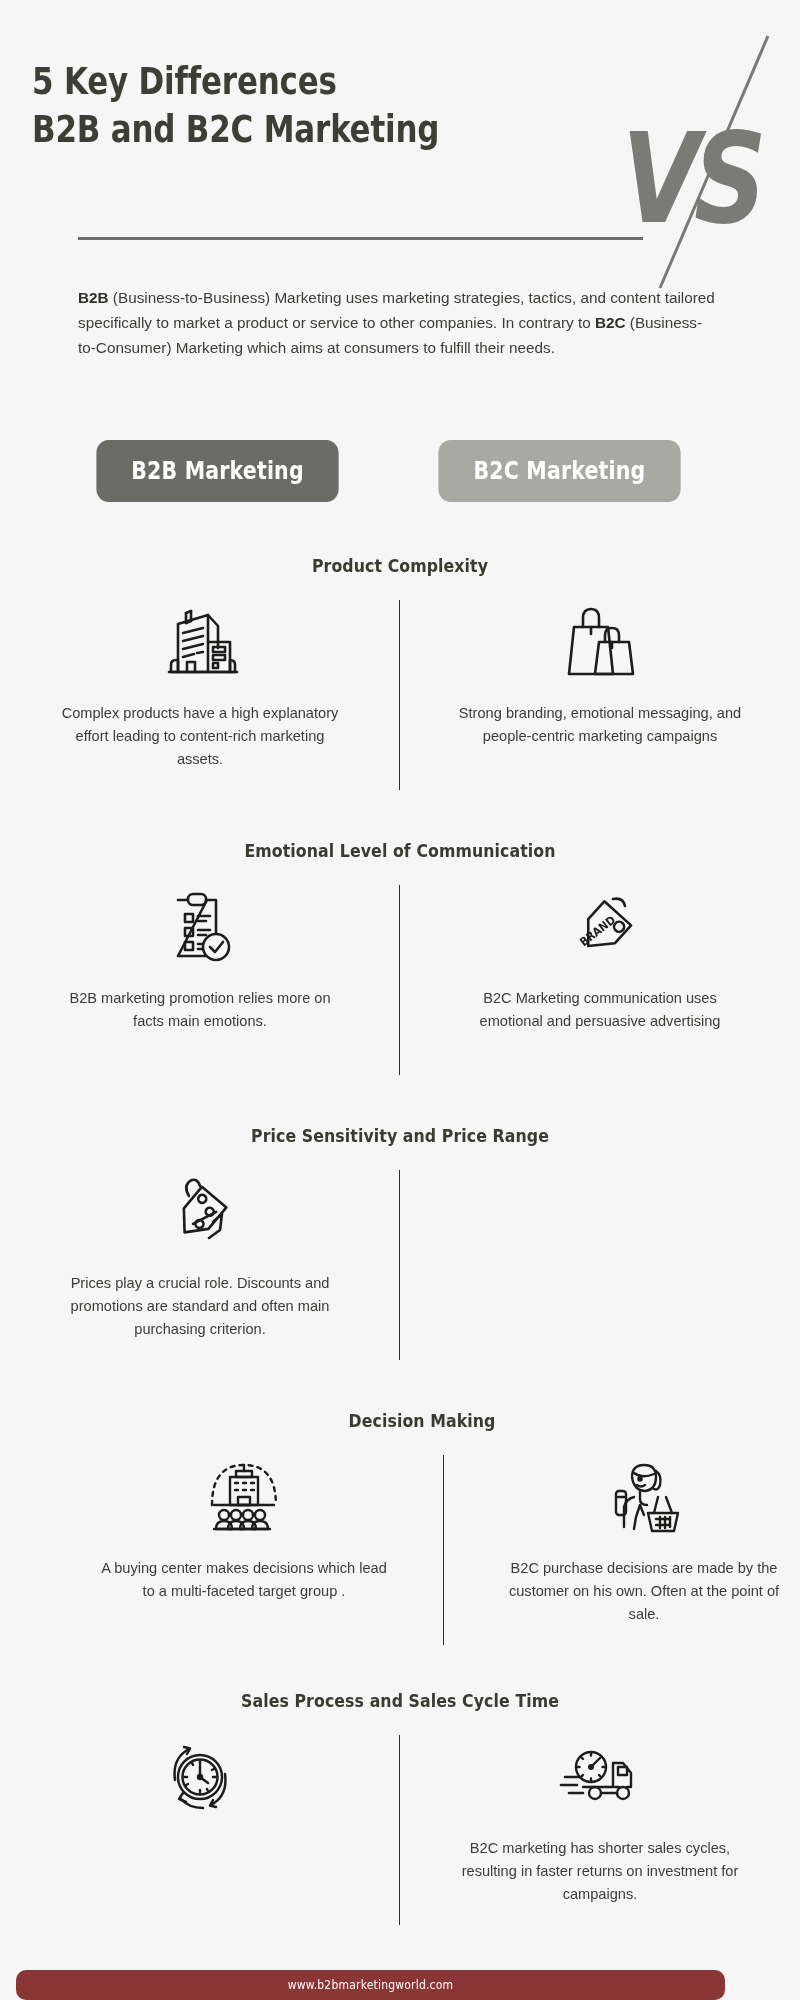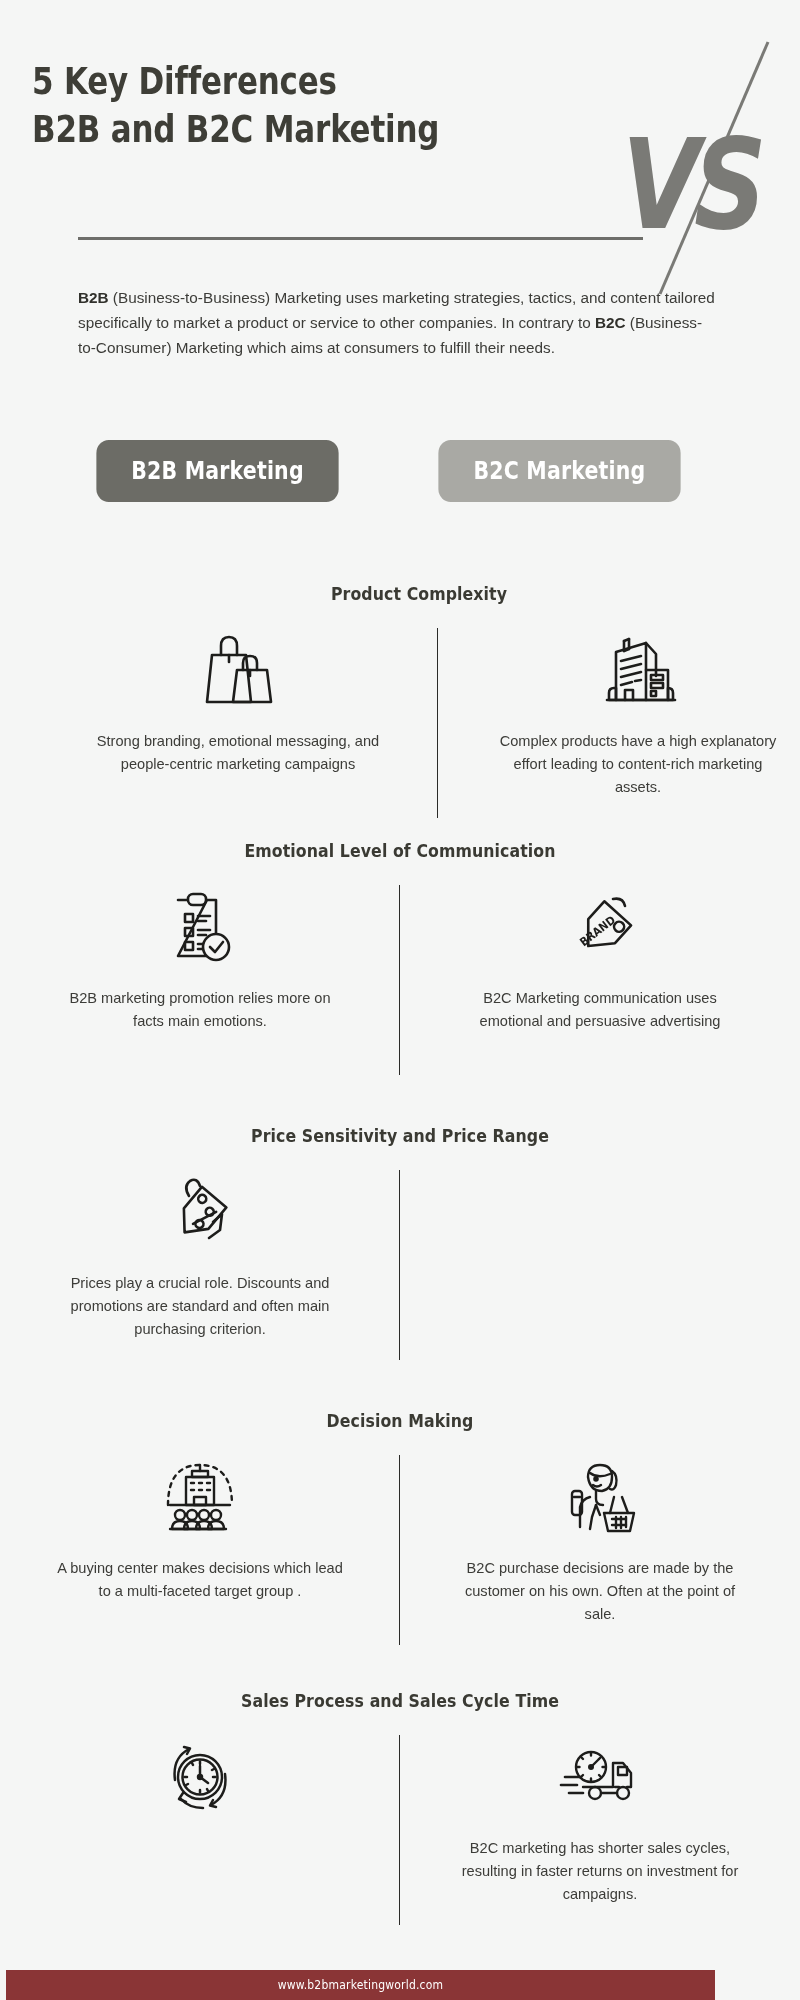--- a/index.html
+++ b/index.html
@@ -28,21 +28,21 @@
     white-space:pre-line;
   }
   .title-rule {
     position:absolute;
     left:78px; top:237px;
     width:565px; height:3px;
     background:#6e6e6a;
   }
   .vs-wrap {
     position:absolute;
-    left:600px; top:38px;
+    left:600px; top:32px;
     width:200px; height:260px;
     pointer-events:none;
   }
   .vs-slash {
     position:absolute;
     left:0; top:0; width:200px; height:260px;
   }
   .vs-text {
     position:absolute;
     left:22px; top:84px;
@@ -132,26 +132,27 @@
   .v-divider {
     position:absolute;
     left:399px; top:4px;
     width:1.4px;
     background:#2b2b28;
   }
 
   
   .footer {
     position:absolute;
-    left:6px; bottom:0;
+    left:16px; bottom:0;
     width:709px; height:30px;
     background:#8a3536;
     display:flex;
     align-items:center;
     justify-content:center;
+    border-radius:10px;
   }
   .footer-text {
     font-family:"DejaVu Sans Condensed","Liberation Sans Narrow","Liberation Sans", sans-serif;
     font-size:12px;
     color:#ffffff;
     letter-spacing:0.2px;
   }
 </style>
 </head>
 <body>
@@ -171,40 +172,24 @@
     </div>
   </div>
 
   <div class="intro"><b>B2B</b><span> (Business-to-Business) Marketing uses marketing strategies, tactics, and content tailored specifically to market a product or service to other companies. In contrary to </span><b>B2C</b><span> (Business-to-Consumer) Marketing which aims at consumers to fulfill their needs.</span></div>
 
   <div class="pills">
     <div class="pill pill-b2b">B2B Marketing</div>
     <div class="pill pill-b2c">B2C Marketing</div>
   </div>
 
-  <div class="section" style="top:584px;padding-left:38px;">
+  <div class="section" style="top:556px;">
     <div class="sec-title">Product Complexity</div>
     <div class="cols">
       <div class="v-divider" style="height:190px;"></div>
-
-      <div class="col">
-        <div class="icon-box">
-          <svg width="78" height="80" viewBox="0 0 78 80" fill="none" stroke="#1d1d1b" stroke-width="2.6" stroke-linecap="round" stroke-linejoin="round">
-            <path d="M13 25 L47 25 L52 72 L8 72 Z"></path>
-            <path d="M22 25 L22 16 Q22 7 30 7 Q38 7 38 16 L38 25"></path>
-            <path d="M30 25 L30 32"></path>
-            <path d="M38 40 L68 40 L72 72 L34 72 Z"></path>
-            <path d="M44 40 L44 33 Q44 26 51 26 Q58 26 58 33 L58 40"></path>
-            <path d="M51 40 L51 46"></path>
-          </svg>
-        </div>
-        <div class="col-inner">
-          <div class="col-text">Strong branding, emotional messaging, and people-centric marketing campaigns</div>
-        </div>
-      </div>
 
       <div class="col">
         <div class="icon-box">
           <svg width="78" height="80" viewBox="0 0 78 80" fill="none" stroke="#1d1d1b" stroke-width="2.6" stroke-linecap="round" stroke-linejoin="round">
             <path d="M17 22 L47 13 L47 70 L17 70 Z"></path>
             <path d="M47 13 L57 24 L57 46"></path>
             <path d="M25 11 L25 21"></path>
               <path d="M30 9 L30 19"></path>
             <path d="M25 11 L30 9"></path>
               <path d="M25 21 L30 19"></path>
@@ -220,20 +205,36 @@
             <path d="M10 63 Q10 58 15 58 L17 58 L17 70 L10 70 Z"></path>
             <path d="M69 58 Q74 58 74 63 L74 70 L69 70 Z"></path>
             <path d="M8 70 L76 70"></path>
             <path d="M26 70 L26 60 L34 60 L34 70"></path>
           </svg>
         </div>
         <div class="col-inner">
           <div class="col-text">Complex products have a high explanatory effort leading to content-rich marketing assets.</div>
         </div>
       </div>
+
+      <div class="col">
+        <div class="icon-box">
+          <svg width="78" height="80" viewBox="0 0 78 80" fill="none" stroke="#1d1d1b" stroke-width="2.6" stroke-linecap="round" stroke-linejoin="round">
+            <path d="M13 25 L47 25 L52 72 L8 72 Z"></path>
+            <path d="M22 25 L22 16 Q22 7 30 7 Q38 7 38 16 L38 25"></path>
+            <path d="M30 25 L30 32"></path>
+            <path d="M38 40 L68 40 L72 72 L34 72 Z"></path>
+            <path d="M44 40 L44 33 Q44 26 51 26 Q58 26 58 33 L58 40"></path>
+            <path d="M51 40 L51 46"></path>
+          </svg>
+        </div>
+        <div class="col-inner">
+          <div class="col-text">Strong branding, emotional messaging, and people-centric marketing campaigns</div>
+        </div>
+      </div>
     </div>
   </div>
 
   <div class="section" style="top:841px;">
     <div class="sec-title">Emotional Level of Communication</div>
     <div class="cols">
       <div class="v-divider" style="height:190px;"></div>
 
       <div class="col">
         <div class="icon-box">
@@ -296,21 +297,21 @@
             <path d="M53 50 L62 42 L60 58 L49 66"></path>
           </svg>
         </div>
         <div class="col-inner">
           <div class="col-text">Prices play a crucial role. Discounts and promotions are standard and often main purchasing criterion.</div>
         </div>
       </div>
     </div>
   </div>
 
-  <div class="section" style="top:1411px;">
+  <div class="section" style="top:1411px;padding-left:44px;">
     <div class="sec-title">Decision Making</div>
     <div class="cols">
       <div class="v-divider" style="height:190px;"></div>
 
       <div class="col">
         <div class="icon-box">
           <svg width="88" height="80" viewBox="0 0 88 80" fill="none" stroke="#1d1d1b" stroke-width="2.4" stroke-linecap="round" stroke-linejoin="round">
             <path d="M12 48 Q12 8 44 8 Q76 8 76 48" stroke-dasharray="4 5"></path>
             <path d="M30 20 L58 20 L58 48 L30 48 Z"></path>
             <path d="M36 14 L52 14 L52 20 L36 20 Z"></path>

